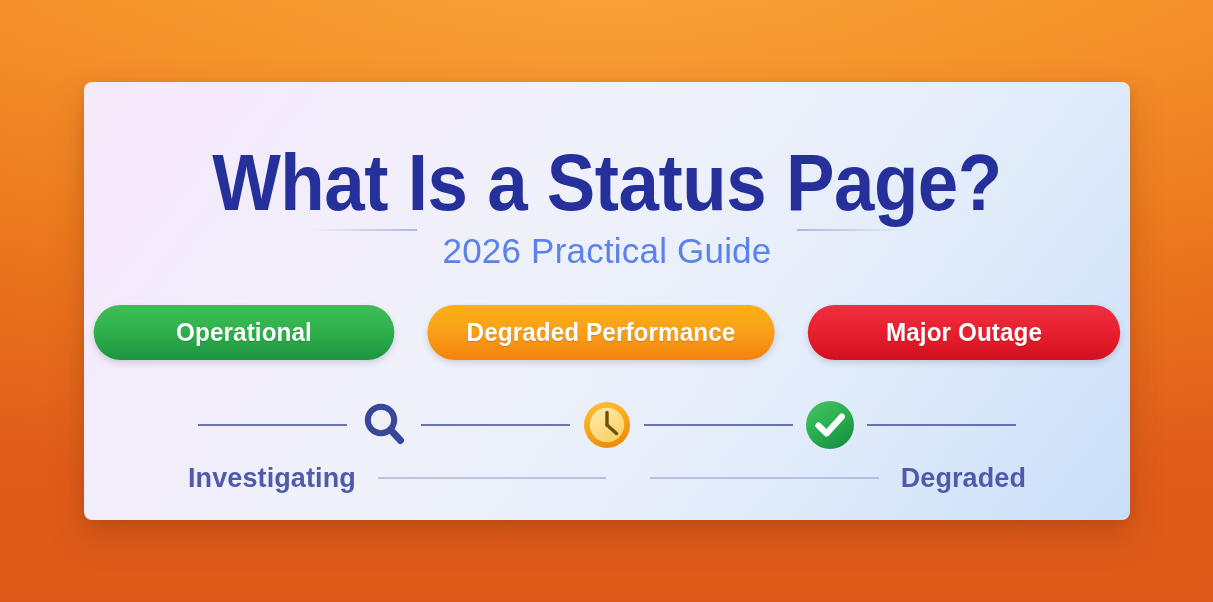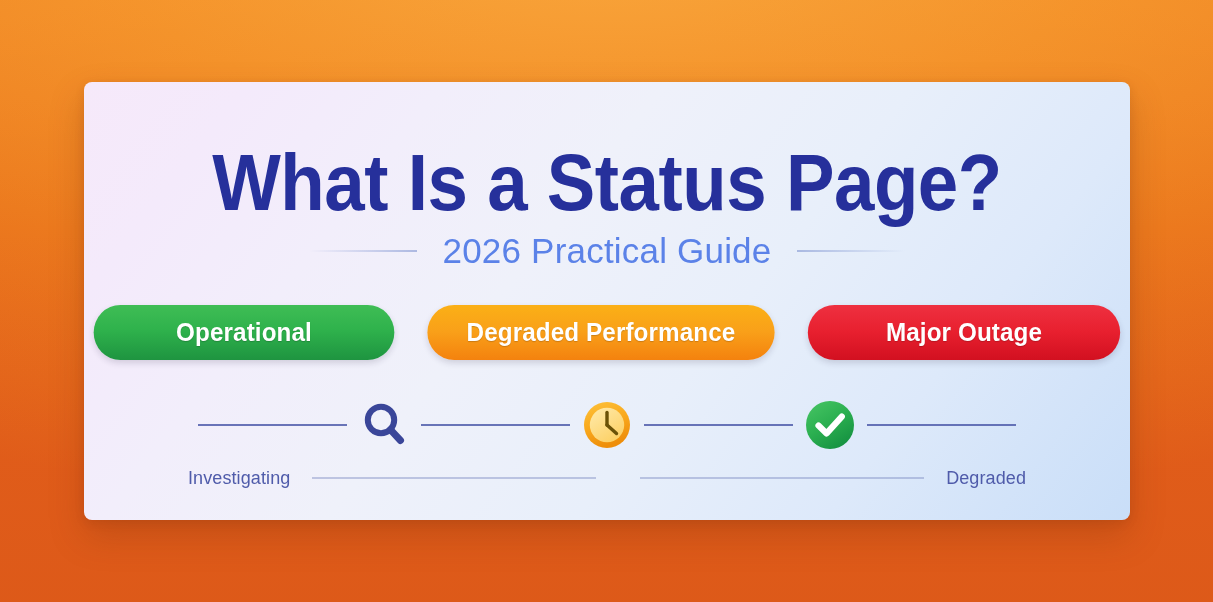--- a/index.html
+++ b/index.html
@@ -66,21 +66,21 @@
     white-space: nowrap;
   }
 
   
   .subtitle-row {
     position: absolute;
     left: 0; right: 0;
     top: 147px;
     height: 44px;
     display: flex;
-    align-items: center;
+    align-items: flex-start;
     justify-content: center;
     gap: 26px;
   }
   .sub-rule {
     height: 1.5px;
     width: 108px;
     background: linear-gradient(90deg, rgba(120,140,200,0) 0%, rgba(118,140,205,0.55) 100%);
   }
   .sub-rule.right {
     background: linear-gradient(90deg, rgba(118,140,205,0.55) 0%, rgba(120,140,200,0) 100%);
@@ -171,23 +171,23 @@
     position: absolute;
     left: 0; right: 0;
     top: 62px;
     height: 38px;
     display: flex;
     align-items: center;
     justify-content: space-between;
   }
   .tl-label {
     flex: 0 0 auto;
-    font-size: 18px;
+    font-size: 27px;
     line-height: 38px;
-    font-weight: 400;
+    font-weight: 700;
     color: #4F5BAA;
     white-space: nowrap;
     letter-spacing: 0.1px;
   }
   .tl-lseg {
     flex: 1 1 auto;
     height: 1.5px;
     background: rgba(120,133,190,0.42);
     margin: 0 22px;
   }

